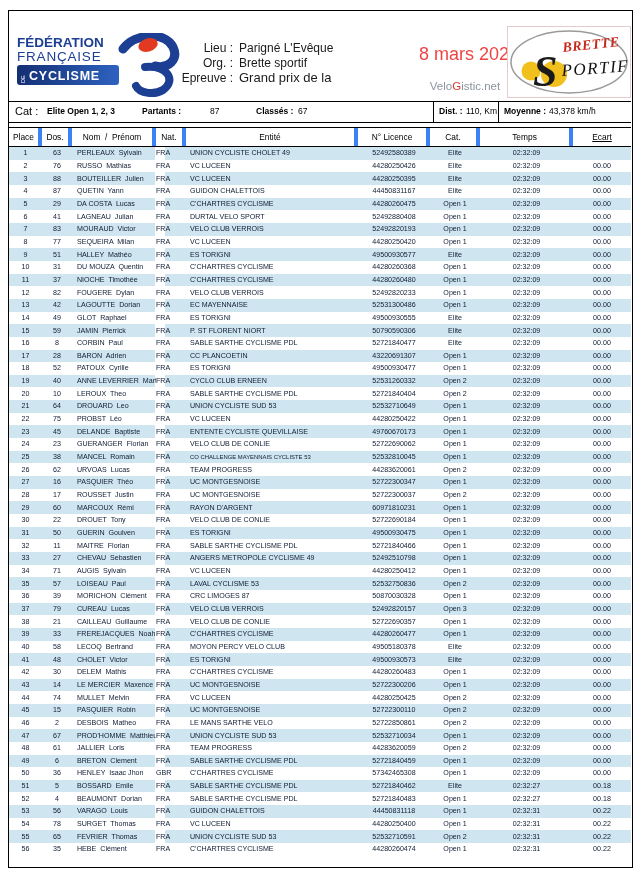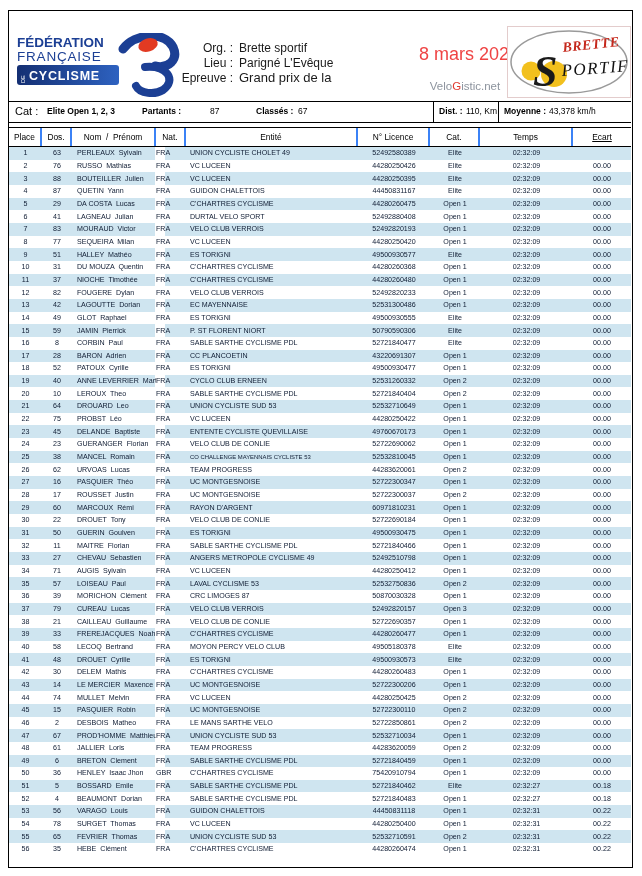--- a/index.html
+++ b/index.html
@@ -33,21 +33,21 @@
   .cb-dv{left:457px;}
   .cb-ml{left:495px;font-weight:bold;}
   .cb-mv{left:540px;}
   .cb-sep{position:absolute;top:0;bottom:0;width:1px;background:#000;}
   .cb-sep.s1{left:424px;}
   .cb-sep.s2{left:489px;}
 
   
   .rtable{position:absolute;left:0;top:116px;width:622px;}
   .thead{display:flex;height:20px;border-top:1.5px solid #000;border-bottom:1.5px solid #000;box-sizing:border-box;align-items:center;font-size:8.4px;color:#000;}
-  .thead .hcell{height:100%;display:flex;align-items:center;justify-content:center;border-right:2px solid #3b82f6;box-sizing:border-box;white-space:pre;}
+  .thead .hcell{height:100%;display:flex;align-items:center;justify-content:center;border-right:4px solid #3b82f6;box-sizing:border-box;white-space:pre;}
   .thead .hcell:last-child{border-right:none;text-decoration:underline;}
   .trow{display:flex;height:12.66px;align-items:center;font-size:7.1px;color:#0f1c33;}
   .trow.alt{background:linear-gradient(90deg,#cfe5f0 0,#cfe5f0 146px,#fff 146px,#fff 156px,#cfe5f0 156px,#cfe5f0 100%);}
   .cell{box-sizing:border-box;white-space:pre;overflow:hidden;}
   .c-place{width:33px;text-align:center;}
   .c-dos{width:30px;text-align:center;}
   .c-nom{width:84px;padding-left:5px;}
   .c-nat{width:30px;}
   .c-entite{width:172px;padding-left:4px;}
   .c-lic{width:72px;text-align:center;}
@@ -80,26 +80,26 @@
         <text x="12" y="47" font-family="Liberation Sans, sans-serif" font-size="12.5" font-weight="bold" fill="#ffffff" letter-spacing="0.8">CYCLISME</text>
         <g>
           <path d="M106,16 C118,0 148,-2 156,14 C162,27 151,36 138,33" stroke="#1c3f94" stroke-width="9" fill="none" stroke-linecap="round"></path>
           <ellipse cx="131" cy="12" rx="10" ry="6.5" fill="#e23a22" transform="rotate(-18 131 12)"></ellipse>
           <path d="M128,34 C150,32 160,47 146,57 C138,62 123,61 119,53" stroke="#1c3f94" stroke-width="8" fill="none" stroke-linecap="round"></path>
         </g>
       </svg>
 
       <div class="event-info">
         <div class="info-row">
+          <span class="info-label">Lieu :</span>
+          <span class="info-value">Parigné L'Evêque</span>
+        </div>
+        <div class="info-row">
           <span class="info-label">Org. :</span>
           <span class="info-value">Brette sportif</span>
-        </div>
-        <div class="info-row">
-          <span class="info-label">Lieu :</span>
-          <span class="info-value">Parigné L'Evêque</span>
         </div>
         <div class="info-row epreuve">
           <span class="info-label">Epreuve :</span>
           <span class="info-value">Grand prix de la</span>
         </div>
       </div>
 
       <div class="event-date">8 mars 2026</div>
 
       <div class="watermark"><span>Velo</span><span class="wg">G</span><span>istic.net</span></div>
@@ -579,21 +579,21 @@
             <div class="cell c-nat">FRA</div>
             <div class="cell c-entite">MOYON PERCY VELO CLUB</div>
             <div class="cell c-lic">49505180378</div>
             <div class="cell c-cat">Elite</div>
             <div class="cell c-temps">02:32:09</div>
             <div class="cell c-ecart">00.00</div>
           </div>
           <div class="trow alt">
             <div class="cell c-place">41</div>
             <div class="cell c-dos">48</div>
-            <div class="cell c-nom">DROUET  Cyrille</div>
+            <div class="cell c-nom">CHOLET  Victor</div>
             <div class="cell c-nat">FRA</div>
             <div class="cell c-entite">ES TORIGNI</div>
             <div class="cell c-lic">49500930573</div>
             <div class="cell c-cat">Elite</div>
             <div class="cell c-temps">02:32:09</div>
             <div class="cell c-ecart">00.00</div>
           </div>
           <div class="trow">
             <div class="cell c-place">42</div>
             <div class="cell c-dos">30</div>
@@ -681,21 +681,21 @@
             <div class="cell c-cat">Open 1</div>
             <div class="cell c-temps">02:32:09</div>
             <div class="cell c-ecart">00.00</div>
           </div>
           <div class="trow">
             <div class="cell c-place">50</div>
             <div class="cell c-dos">36</div>
             <div class="cell c-nom">HENLEY  Isaac Jhon</div>
             <div class="cell c-nat">GBR</div>
             <div class="cell c-entite">C'CHARTRES CYCLISME</div>
-            <div class="cell c-lic">75420910794</div>
+            <div class="cell c-lic">57342465308</div>
             <div class="cell c-cat">Open 1</div>
             <div class="cell c-temps">02:32:09</div>
             <div class="cell c-ecart">00.00</div>
           </div>
           <div class="trow alt">
             <div class="cell c-place">51</div>
             <div class="cell c-dos">5</div>
             <div class="cell c-nom">BOSSARD  Emile</div>
             <div class="cell c-nat">FRA</div>
             <div class="cell c-entite">SABLE SARTHE CYCLISME PDL</div>

